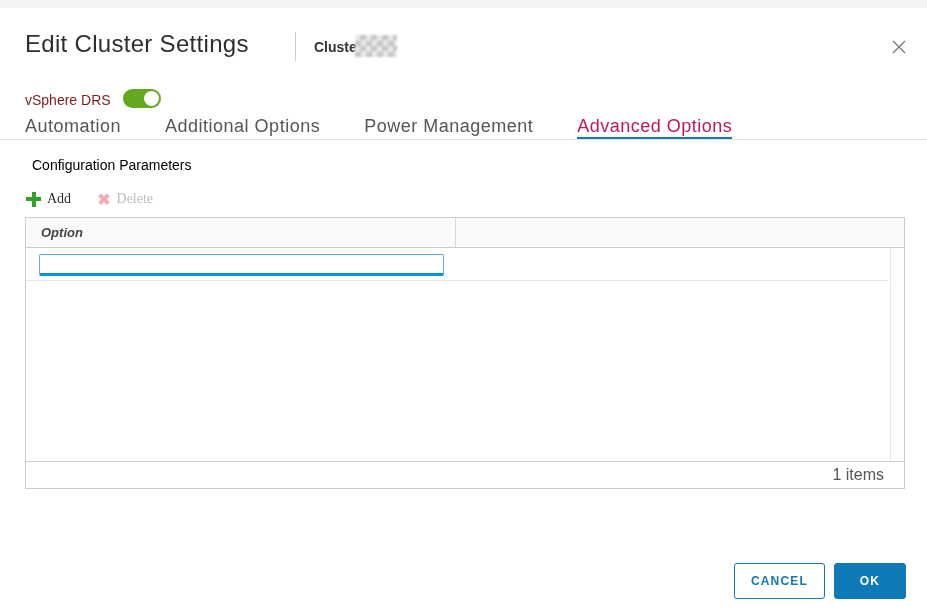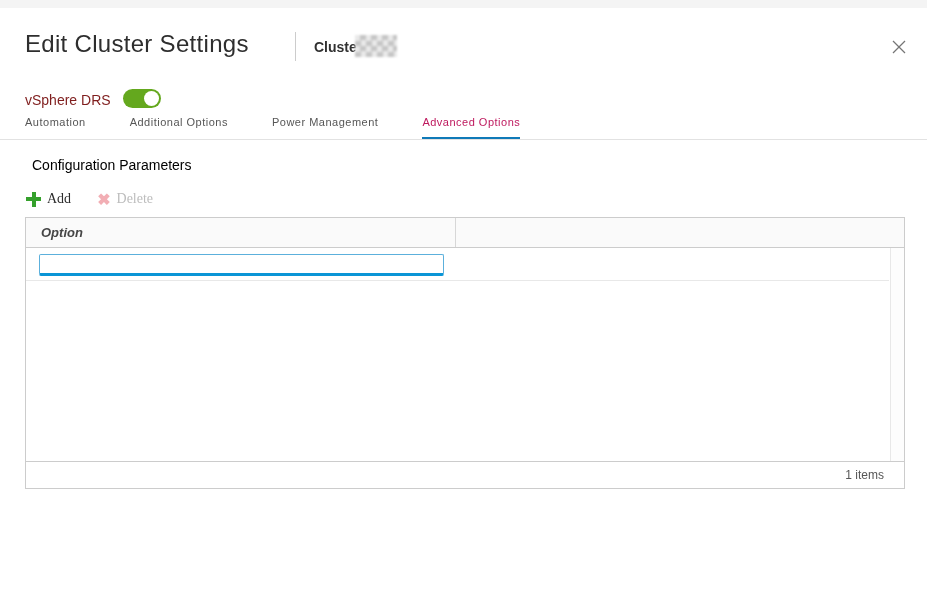--- a/index.html
+++ b/index.html
@@ -58,21 +58,21 @@
     width: 15px; height: 15px; border-radius: 50%; background: #ffffff;
   }
 
   
   .tabs {
     position: absolute; left: 25px; top: 108px; height: 24px;
     display: flex; gap: 44px;
   }
   .tab {
     position: relative; height: 24px;
-    font-size: 11px; letter-spacing: 0.5px; color: #565656;
+    font-size: 18px; letter-spacing: 0.5px; color: #565656;
     cursor: pointer; white-space: nowrap;
   }
   .tab.active { color: #be185d; }
   .tab-underline {
     position: absolute; left: 0; right: 0; bottom: 0; height: 3px;
     background: #0f7ab8;
   }
   .tabs-border {
     position: absolute; left: 0; right: 0; top: 131px; height: 1px;
     background: #e2e2e2;
@@ -138,21 +138,21 @@
   .scroll-gutter {
     position: absolute; right: 0; top: 30px; bottom: 27px; width: 14px;
     border-left: 1px solid #e8e8e8; background: #fdfdfd;
   }
   .grid-foot {
     position: absolute; left: 0; right: 0; bottom: 0; height: 27px;
     border-top: 1px solid #cccccc; background: #ffffff;
     display: flex; align-items: center; justify-content: flex-end;
     padding-right: 20px;
   }
-  .grid-foot .count { font-size: 12px; color: #565656; }
+  .grid-foot .count { font-size: 16px; color: #565656; }
 
   
   .actions { position: absolute; right: 21px; bottom: 22px; display: flex; gap: 9px; }
   .btn {
     height: 36px; border-radius: 3px; cursor: pointer;
     font-family: "Liberation Sans", sans-serif;
     font-size: 12px; font-weight: 700; letter-spacing: 1.2px;
     display: flex; align-items: center; justify-content: center;
   }
   .btn-outline {
@@ -223,14 +223,18 @@
     </div>
     <div class="grid-row">
       <input type="text" value="" style="">
     </div>
     <div class="scroll-gutter"></div>
     <div class="grid-foot">
       <span class="count">1 items</span>
     </div>
   </div>
 
+  <div class="actions">
+    <button class="btn btn-outline">CANCEL</button>
+    <button class="btn btn-solid">OK</button>
+  </div>
 
 </div>
 
 </body></html>

